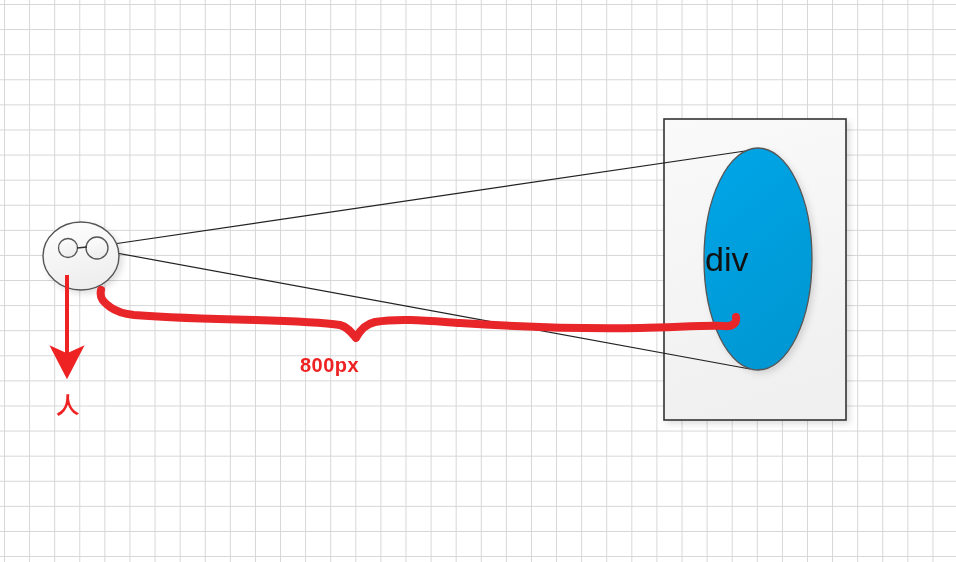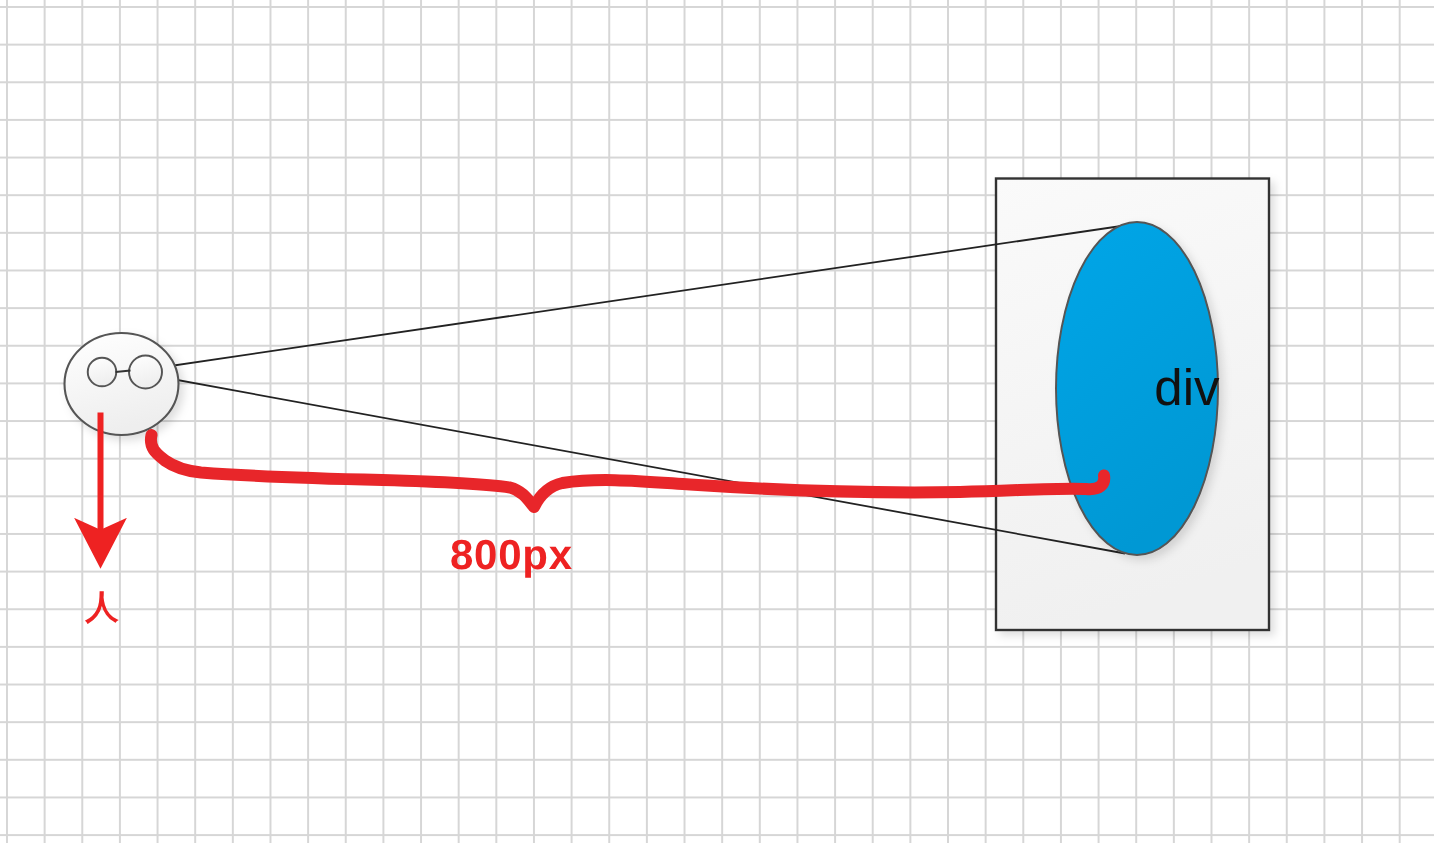--- a/index.html
+++ b/index.html
@@ -24,21 +24,21 @@
     position: absolute;
     left: 0;
     top: 0;
     width: 956px;
     height: 562px;
   }
   .label-800 {
     position: absolute;
     left: 300px;
     top: 354px;
-    font-size: 28px;
+    font-size: 20px;
     font-weight: bold;
     color: #ee2222;
     letter-spacing: 0.5px;
     white-space: nowrap;
     font-family: "Liberation Sans", "DejaVu Sans", sans-serif;
   }
   .label-person {
     position: absolute;
     left: 57px;
     top: 390px;
@@ -57,21 +57,21 @@
     color: #ee2222;
     white-space: nowrap;
     letter-spacing: 0.3px;
     font-family: "DejaVu Sans", "Liberation Sans", sans-serif;
   }
   .label-div {
     position: absolute;
     left: 705px;
     top: 240px;
     width: 108px;
-    text-align: right;
+    text-align: left;
     font-size: 34px;
     color: #111111;
     font-family: "Liberation Sans", "DejaVu Sans", sans-serif;
   }
 </style>
 </head>
 <body>
 
 <div id="canvas">
 

